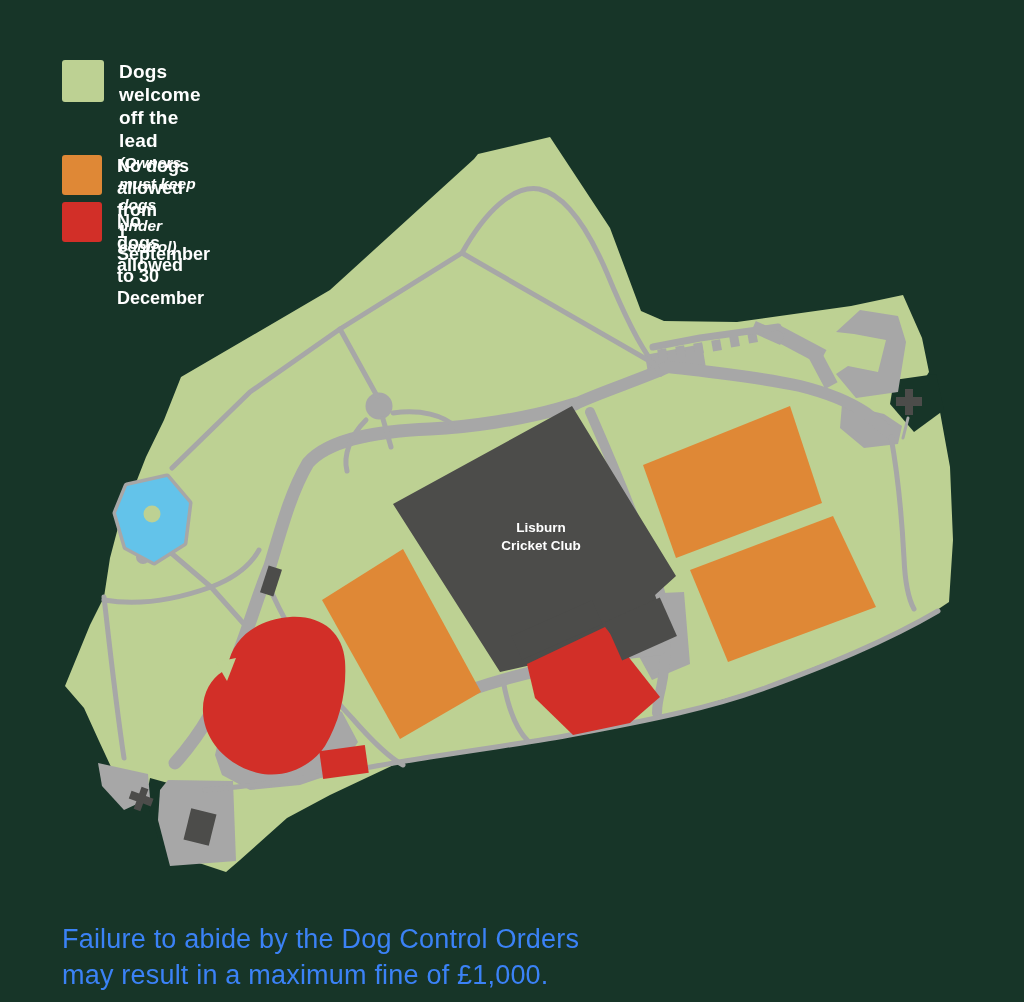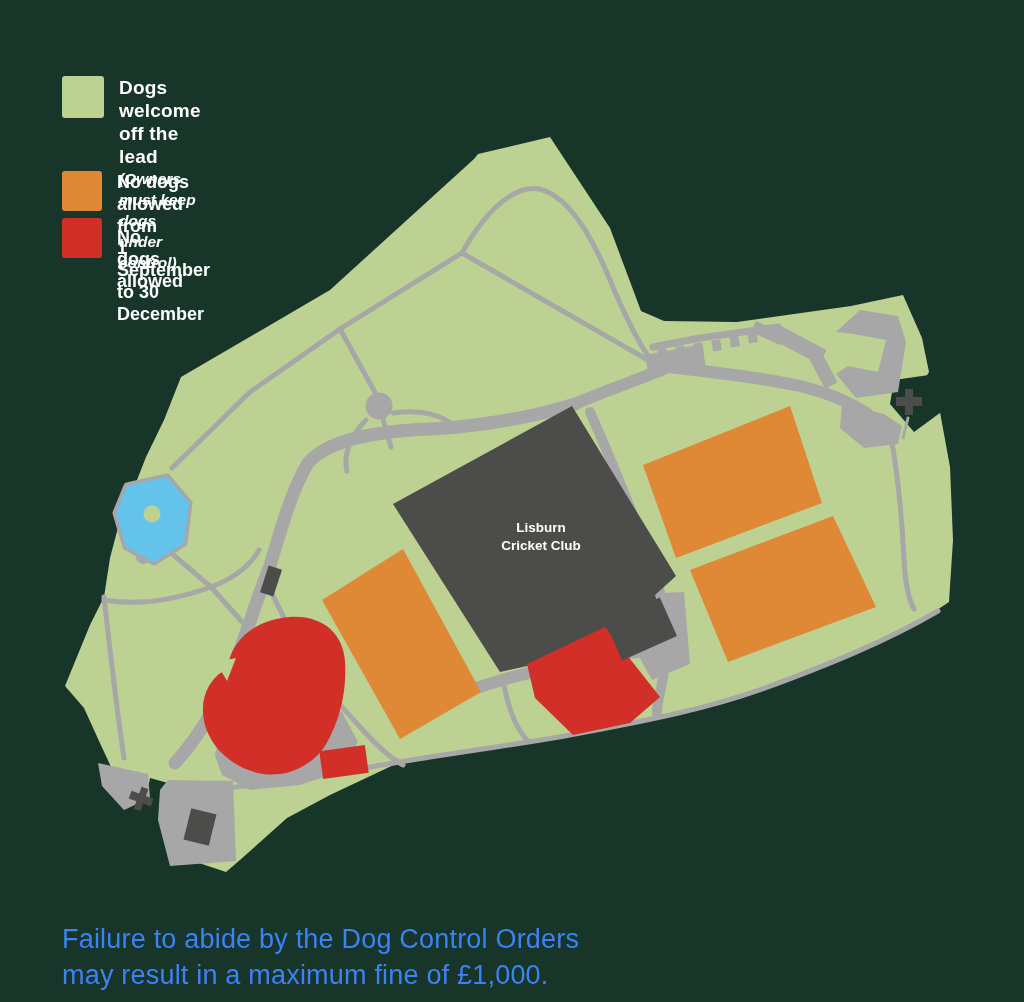--- a/index.html
+++ b/index.html
@@ -3,21 +3,21 @@
 <meta charset="utf-8">
 <style>
   html,body{margin:0;padding:0;}
   .canvas{
     position:relative;
     width:1024px;height:1002px;
     overflow:hidden;
     font-family:"Liberation Sans",sans-serif;
   }
   .legend{position:absolute;left:62px;top:60px;}
-  .legend-item{position:absolute;left:0;display:flex;align-items:flex-start;margin-top:16px;}
+  .legend-item{position:absolute;left:0;display:flex;align-items:flex-start;}
   .legend-item .swatch{width:42px;height:42px;border-radius:3px;flex:0 0 auto;}
   .legend-item .labels{margin-left:15px;color:#fff;}
   .l1{font-size:19px;font-weight:700;line-height:23px;letter-spacing:.2px;}
   .l2{font-size:15.5px;font-weight:700;font-style:italic;line-height:21px;}
   .l2b{font-size:18px;font-weight:700;line-height:22px;}
   .footer{
     position:absolute;left:62px;top:921px;color:#3b82f6;
     font-size:27px;line-height:36px;font-weight:400;letter-spacing:.2px;
   }
   .footer b{font-weight:400;}

